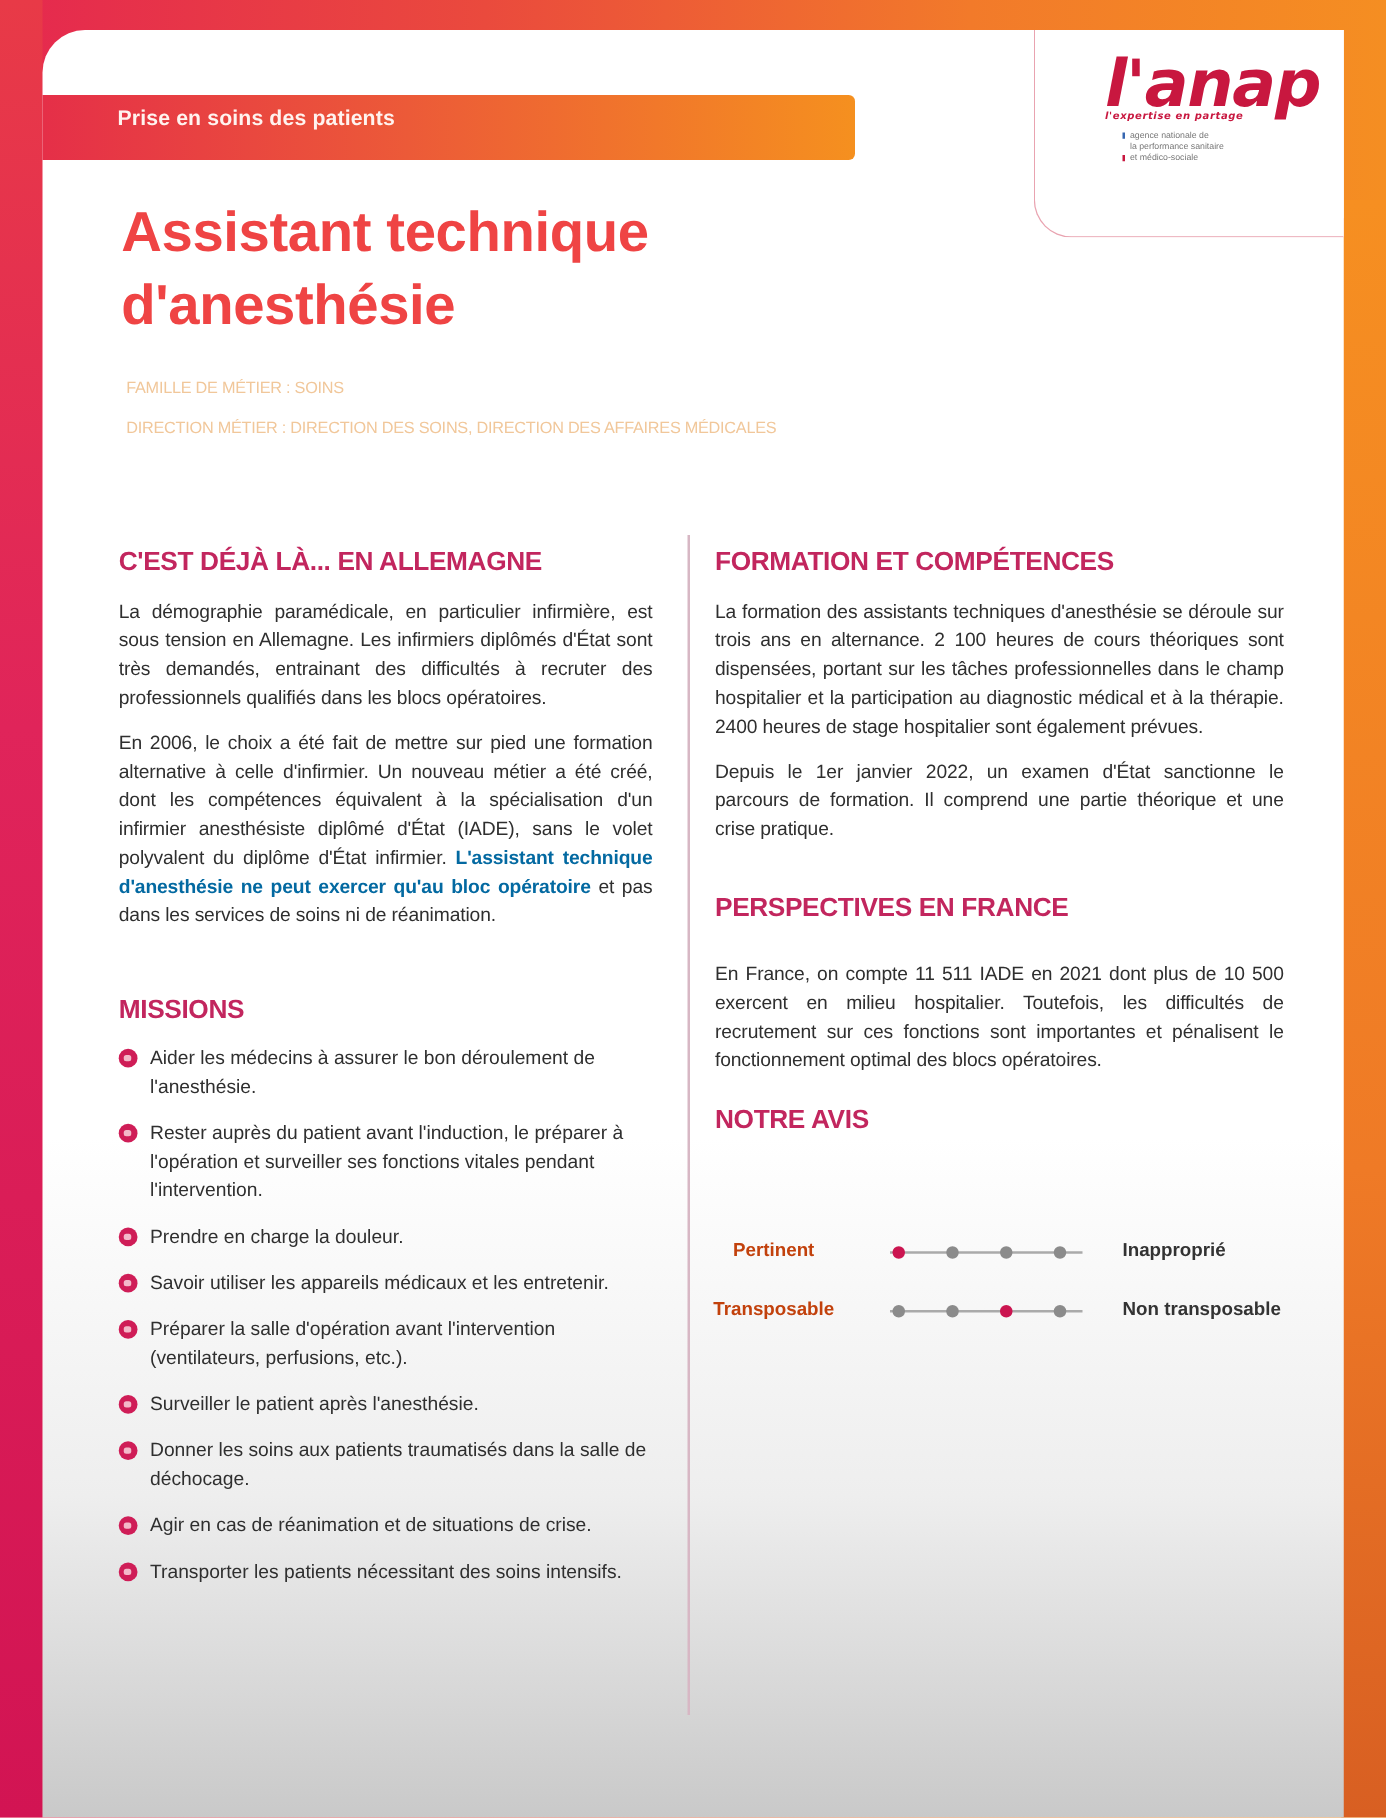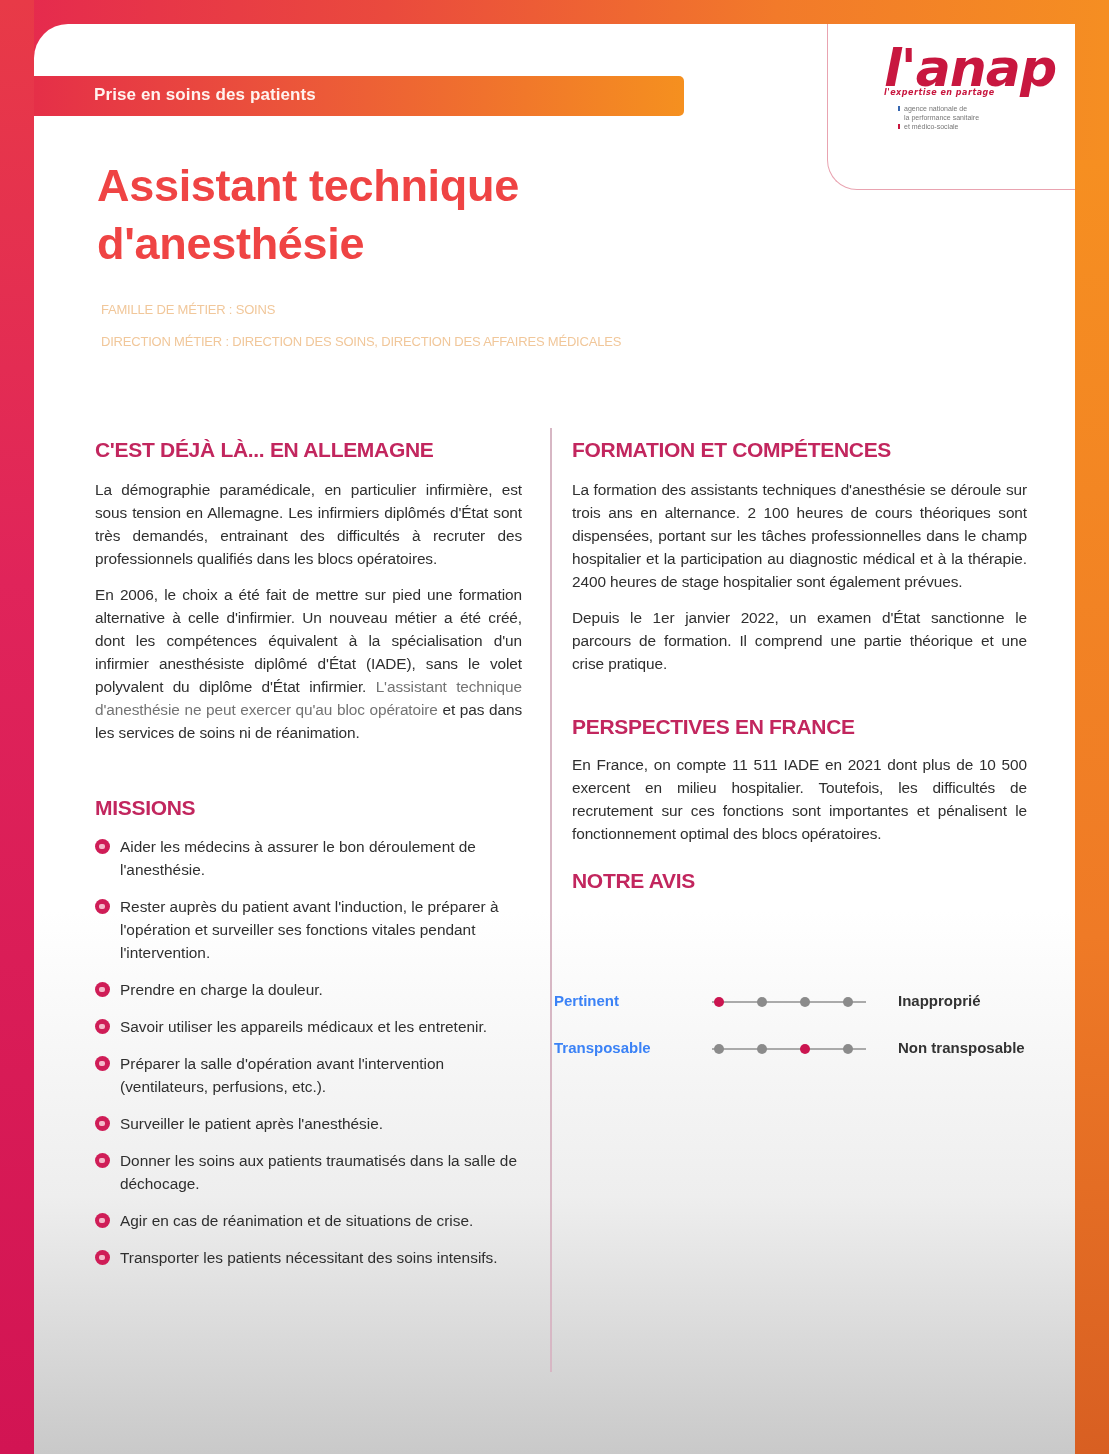--- a/index.html
+++ b/index.html
@@ -45,21 +45,21 @@
       font-size: 7px; line-height: 9px; color: #777;
     }
     .logo-sub div { position: relative; padding-left: 6px; }
     .logo-sub div::before {
       content: ""; position: absolute; left: 0; top: 2px; width: 2px; height: 5px;
     }
     .logo-sub div:nth-child(1)::before { background: #3666b0; }
     .logo-sub div:nth-child(3)::before { background: #c8173f; }
 
     .category-bar {
-      position: absolute; left: 34px; top: 76px; width: 650px; height: 40px;
+      position: absolute; left: 34px; top: 76px; width: 650px; height: 52px;
       background: linear-gradient(90deg, #e52f48 0%, #ec5a38 45%, #f5901f 100%);
       border-top-right-radius: 5px; border-bottom-right-radius: 5px;
     }
     .category-label {
       position: absolute; left: 60px; top: 9px;
       color: #fff3ef; font-size: 17px; font-weight: bold; letter-spacing: 0.1px;
     }
 
     .title {
       position: absolute; left: 97px; top: 157px;
@@ -83,40 +83,40 @@
     .col-right { left: 572px; top: 436px; width: 455px; }
 
     .section-title {
       color: #c2265e; font-weight: bold; font-size: 21px; letter-spacing: -0.3px;
       line-height: 28px;
     }
     .para {
       color: #2f2f2f; font-size: 15.4px; line-height: 23px; text-align: justify;
       letter-spacing: -0.1px;
     }
-    .para b { font-weight: normal; color: #737373; }
+    .para b { font-weight: bold; color: #0369a1; }
 
     .missions { list-style: none; }
     .missions li {
       position: relative; padding-left: 25px; color: #2f2f2f;
       font-size: 15.4px; line-height: 23px;
     }
     .bullet {
       position: absolute; left: 0; top: 4px; width: 15px; height: 15px;
       border-radius: 50%; background: #cf1d57;
     }
     .bullet::after {
       content: ""; position: absolute; left: 4px; top: 5px; width: 6px; height: 5px;
       border-radius: 2px; background: #f3b9c9;
     }
 
     .avis-row { position: absolute; height: 22px; }
     .avis-left {
-      position: absolute; right: 344px; width: 130px; text-align: left;
-      font-weight: bold; color: #3b82f6; font-size: 15px;
+      position: absolute; right: 344px; width: 130px; text-align: center;
+      font-weight: bold; color: #c2410c; font-size: 15px;
     }
     .avis-right {
       position: absolute; left: 326px; font-weight: bold; color: #333; font-size: 15px;
       white-space: nowrap;
     }
     .scale { position: absolute; left: 140px; top: 9px; width: 154px; height: 2px; background: #aaaaaa; }
     .dot {
       position: absolute; top: -4px; width: 10px; height: 10px; border-radius: 50%;
       background: #8b8b8b; cursor: pointer;
     }
@@ -172,21 +172,21 @@
     <li><span class="bullet"></span><span>Transporter les patients nécessitant des soins intensifs.</span></li>
   </ul>
 </div>
 
 <div class="col col-right">
   <h2 class="section-title">FORMATION ET COMPÉTENCES</h2>
   <p class="para" style="margin-top:14px">La formation des assistants techniques d'anesthésie se déroule sur trois ans en alternance. 2 100 heures de cours théoriques sont dispensées, portant sur les tâches professionnelles dans le champ hospitalier et la participation au diagnostic médical et à la thérapie. 2400 heures de stage hospitalier sont également prévues.</p>
   <p class="para" style="margin-top:13px">Depuis le 1er janvier 2022, un examen d'État sanctionne le parcours de formation. Il comprend une partie théorique et une crise pratique.</p>
 
   <h2 class="section-title" style="margin-top:38px">PERSPECTIVES EN FRANCE</h2>
-  <p class="para" style="margin-top:12px">En France, on compte 11 511 IADE en 2021 dont plus de 10 500 exercent en milieu hospitalier. Toutefois, les difficultés de recrutement sur ces fonctions sont importantes et pénalisent le fonctionnement optimal des blocs opératoires.</p>
+  <p class="para" style="margin-top:27px">En France, on compte 11 511 IADE en 2021 dont plus de 10 500 exercent en milieu hospitalier. Toutefois, les difficultés de recrutement sur ces fonctions sont importantes et pénalisent le fonctionnement optimal des blocs opératoires.</p>
 
   <h2 class="section-title" style="margin-top:22px">NOTRE AVIS</h2>
 </div>
 
 <div class="avis-row" style="left:572px; top:992px; width:460px;">
   <span class="avis-left" style="right:auto; left:-18px;">Pertinent</span>
   <div class="scale">
     <span class="dot active" style="left:2px"></span>
     <span class="dot" style="left:45px"></span>
     <span class="dot" style="left:88px"></span>

